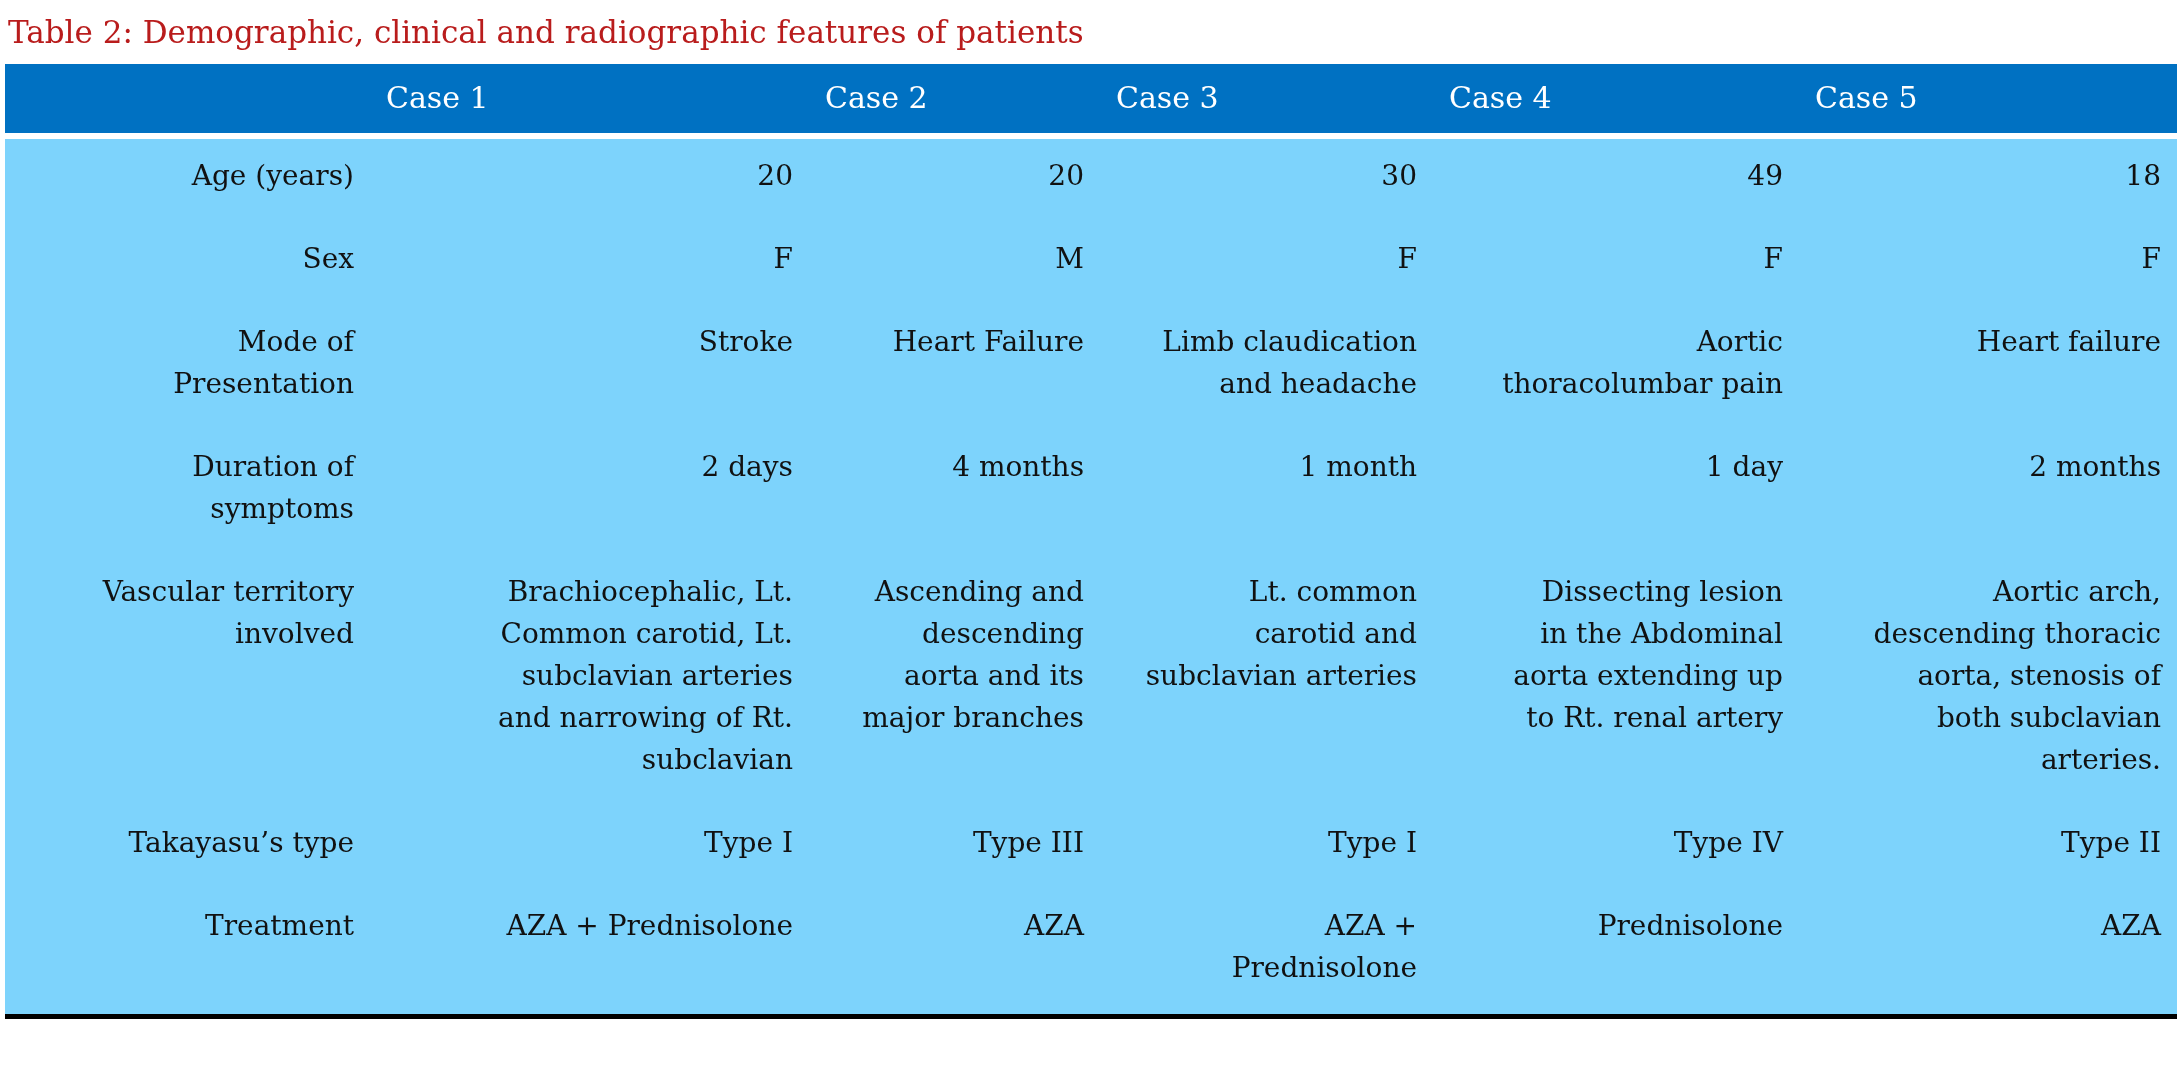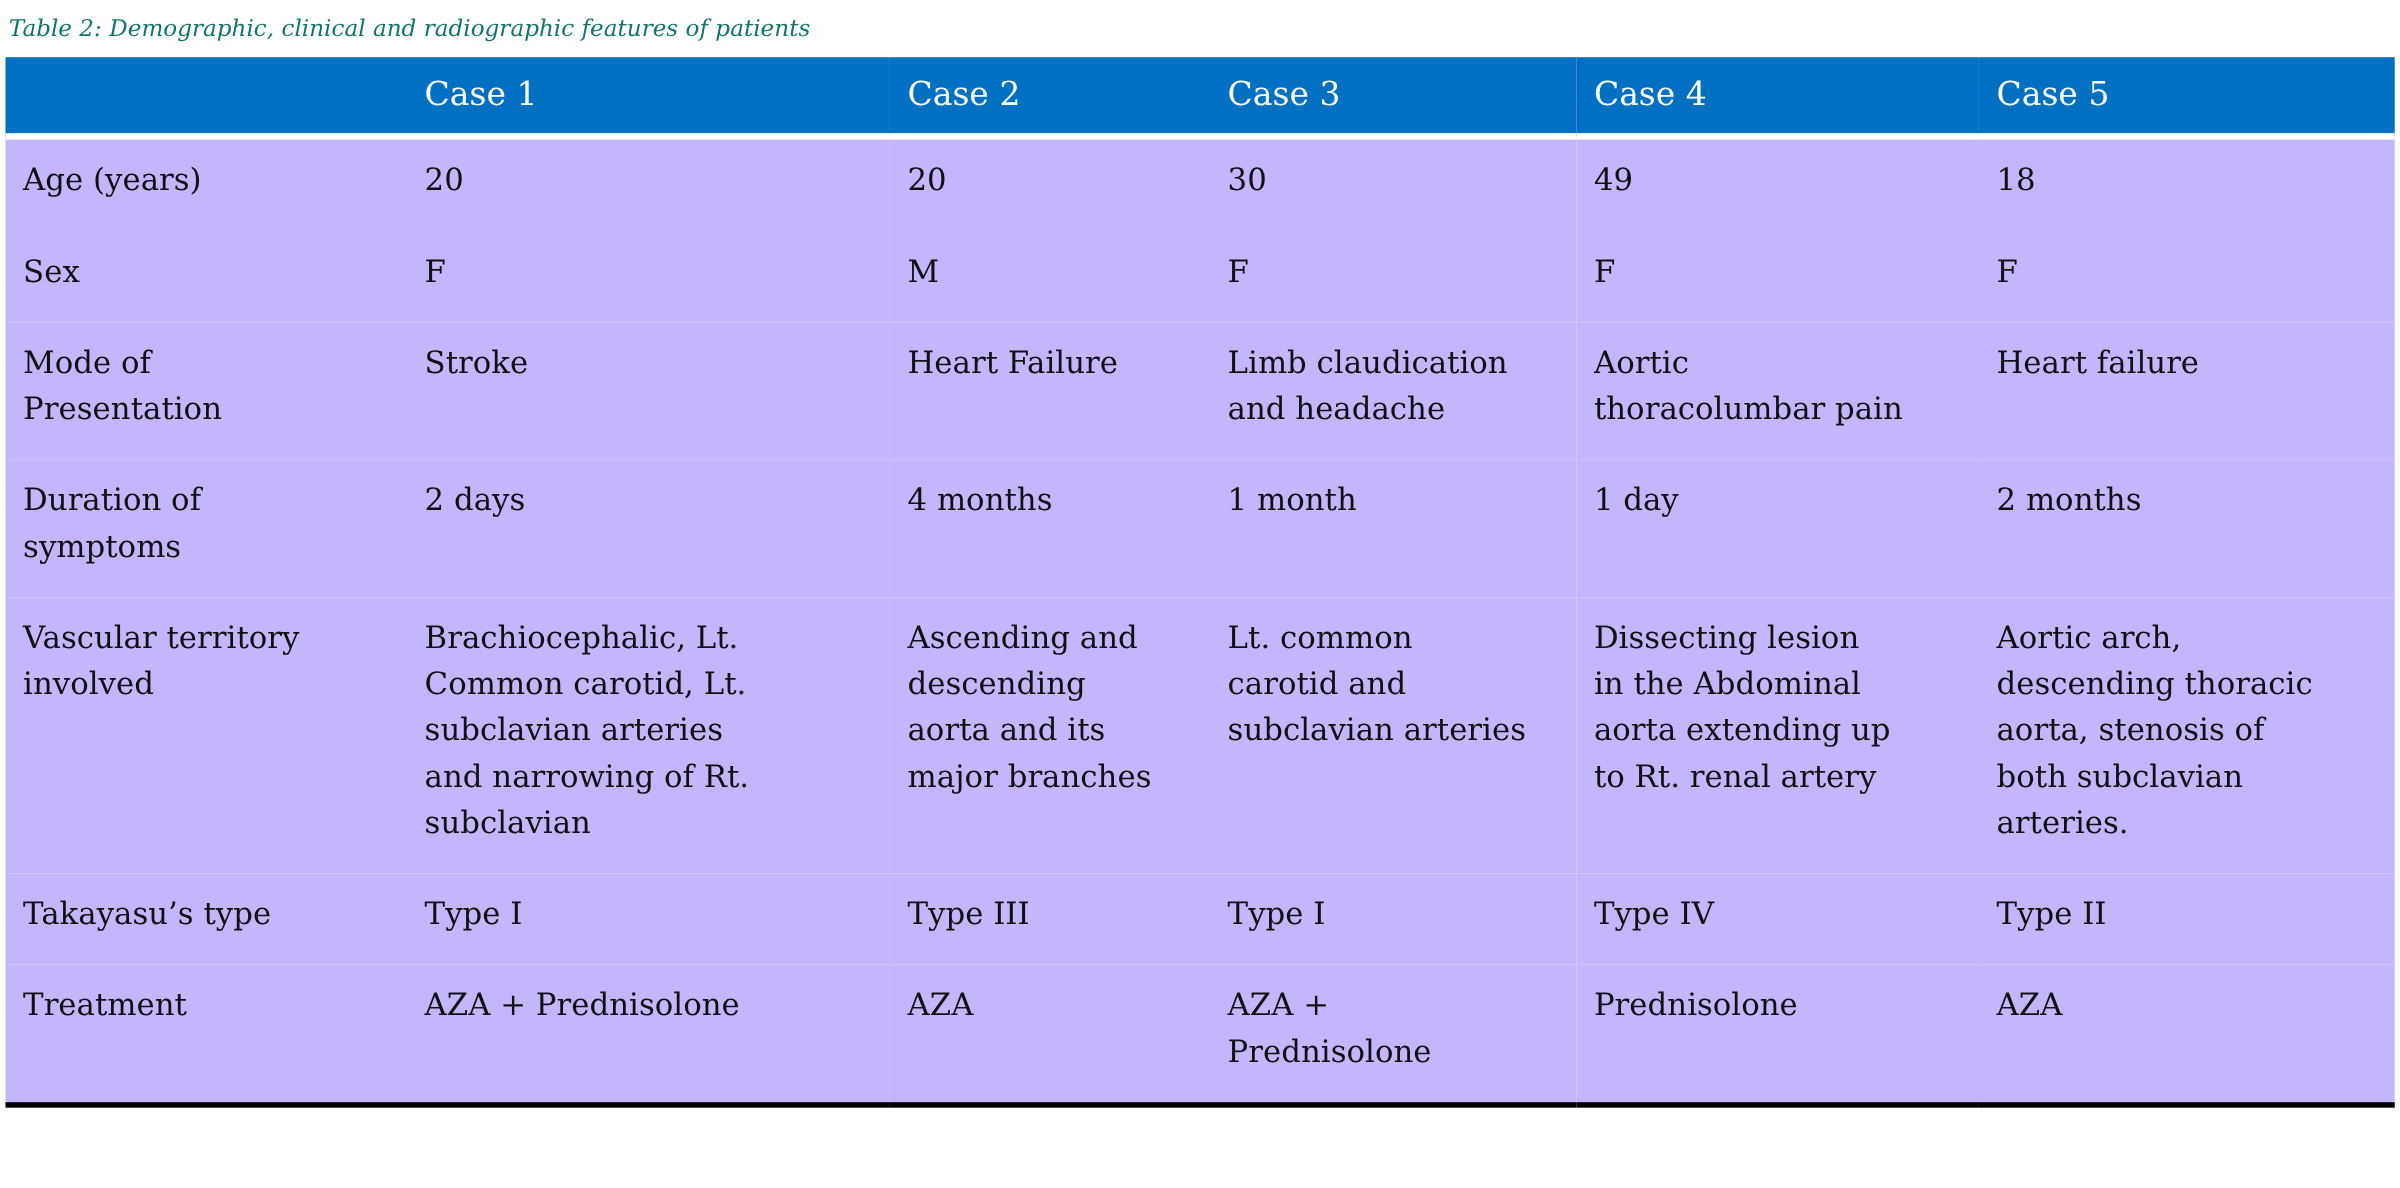--- a/index.html
+++ b/index.html
@@ -6,49 +6,48 @@
   .page {
     width: 2182px;
     height: 1080px;
     background: #ffffff;
     font-family: "DejaVu Serif", "Liberation Serif", serif;
     color: #111111;
     overflow: hidden;
     box-sizing: border-box;
   }
   .title {
-    font-size: 21px;
-    color: #0f766e;
+    font-size: 31px;
+    color: #b91c1c;
     margin: 14px 0 14px 8px;
     white-space: nowrap;
-    font-style: italic;
   }
   table.case-table {
     table-layout: fixed;
     border-collapse: collapse;
     width: 2172px;
     margin-left: 5px;
     border-bottom: 5px solid #000000;
   }
   table.case-table thead th {
     background: #0071c2;
     color: #ffffff;
     font-weight: normal;
     font-size: 30px;
     text-align: left;
     vertical-align: middle;
     padding: 16px 16px 18px 16px;
     border-bottom: 6px solid #ffffff;
   }
   table.case-table tbody th,
   table.case-table tbody td {
-    background: #c4b5fd;
+    background: #7dd3fc;
     font-weight: normal;
     font-size: 28px;
-    text-align: left;
+    text-align: right;
     vertical-align: top;
     padding: 16px 16px 25px 16px;
     line-height: 1.5;
     white-space: pre-line;
   }
   .footnote {
     font-size: 29px;
     color: #000000;
     margin: 12px 0 0 8px;
     white-space: nowrap;

